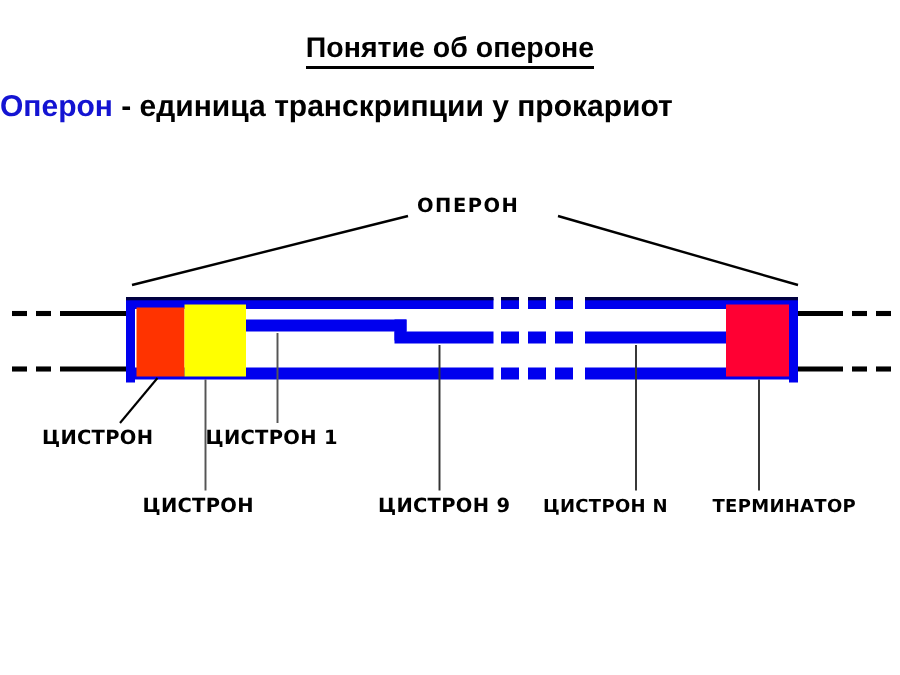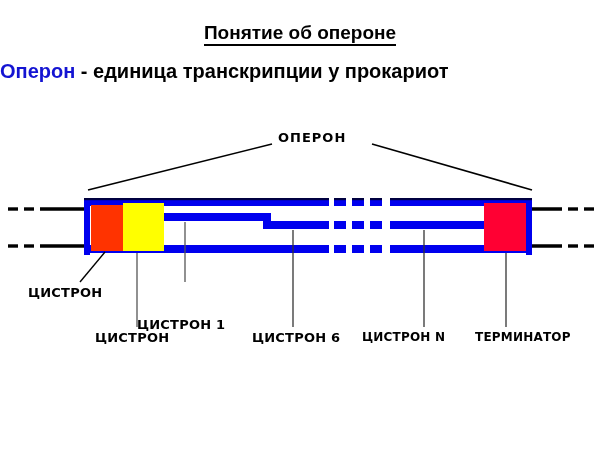--- a/index.html
+++ b/index.html
@@ -63,21 +63,21 @@
   .dlabel {
     position: absolute;
     font-family: "DejaVu Sans", sans-serif;
     font-weight: bold;
     color: #000000;
     white-space: nowrap;
     letter-spacing: 0.2px;
   }
   #label-operon   { left: 278px; top: 130px; font-size: 13px; letter-spacing: 1px; }
   #label-promotor { left: 28px;  top: 285px; font-size: 13px; }
-  #label-cistron1 { left: 137px; top: 285px; font-size: 13px; margin-top: 32px; }
+  #label-cistron1 { left: 137px; top: 285px; font-size: 13px; }
   #label-operator { left: 95px;  top: 330px; font-size: 13px; }
   #label-cistron2 { left: 252px; top: 330px; font-size: 13px; }
   #label-cistronN { left: 362px; top: 330px; font-size: 12px; }
   #label-terminator { left: 475px; top: 330px; font-size: 12px; }
 </style>
 </head>
 <body>
 
 <div id="title-main">
   <span class="u">Понятие об опероне</span>
@@ -181,17 +181,17 @@
 </div>
 
 <div class="dlabel" id="label-operon">ОПЕРОН</div>
 
 <div class="dlabel" id="label-promotor">ЦИСТРОН</div>
 
 <div class="dlabel" id="label-cistron1">ЦИСТРОН 1</div>
 
 <div class="dlabel" id="label-operator">ЦИСТРОН</div>
 
-<div class="dlabel" id="label-cistron2">ЦИСТРОН 6</div>
+<div class="dlabel" id="label-cistron2">ЦИСТРОН 9</div>
 
 <div class="dlabel" id="label-cistronN">ЦИСТРОН N</div>
 
 <div class="dlabel" id="label-terminator">ТЕРМИНАТОР</div>
 
 </body></html>

